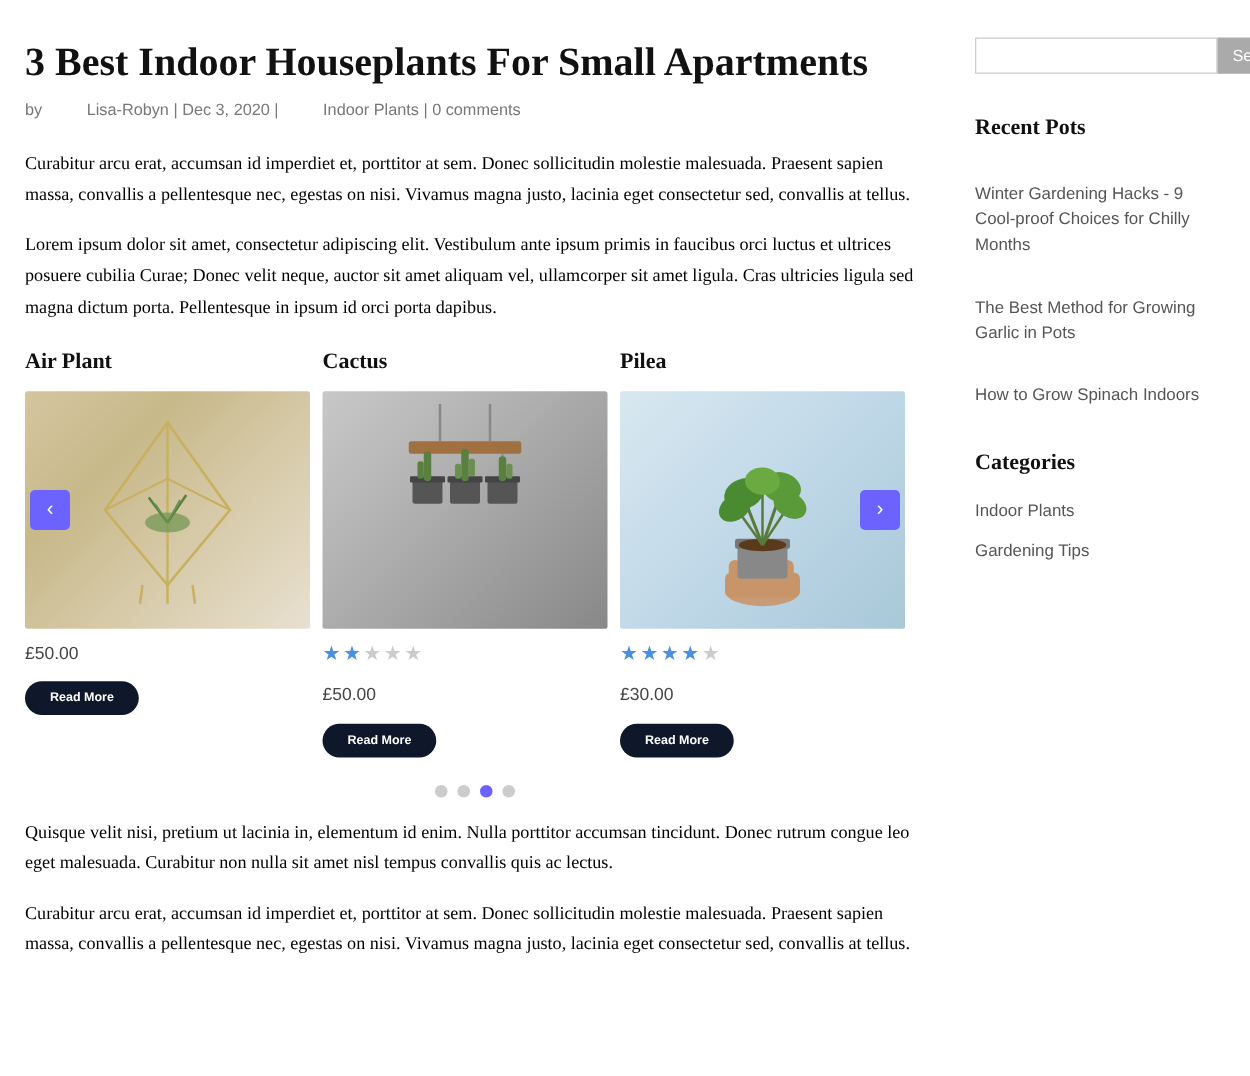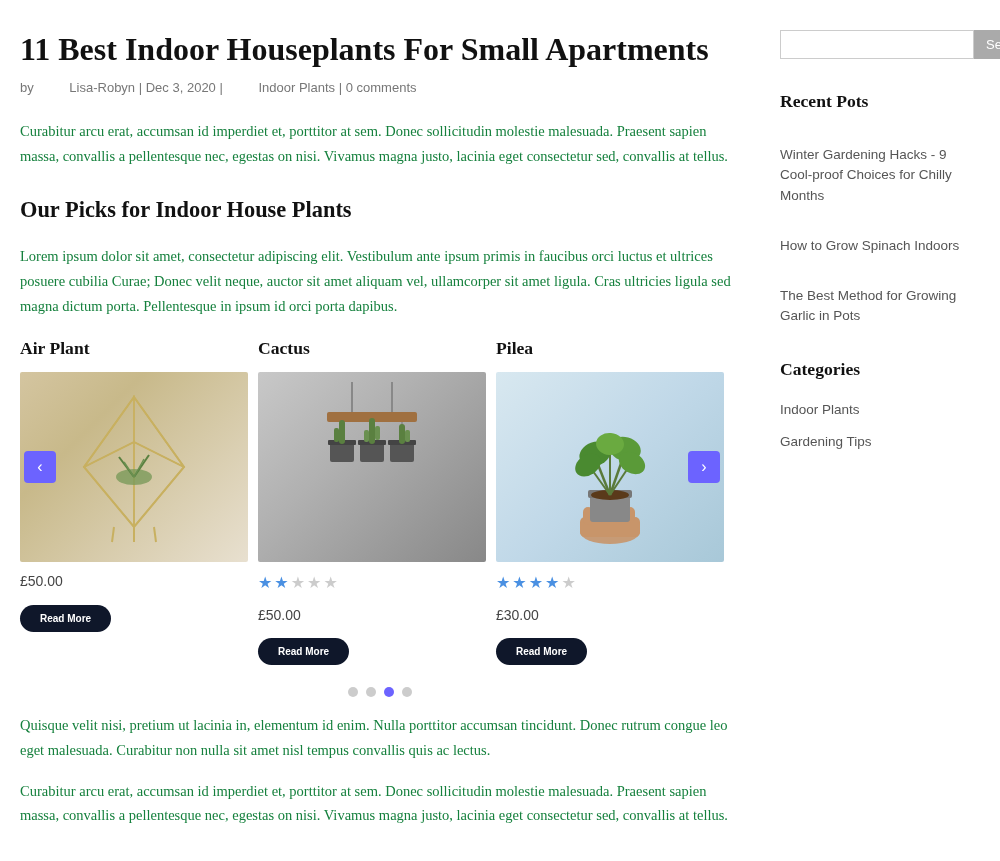--- a/index.html
+++ b/index.html
@@ -7,21 +7,21 @@
 
     .page-wrapper { max-width: 1000px; margin: 0 auto; padding: 20px 20px; display: flex; gap: 40px; }
 
     .main-content { flex: 1; min-width: 0; padding-top: 10px; }
 
     .article-title { font-size: 2rem; font-weight: 700; line-height: 1.2; color: #111; margin-bottom: 10px; font-family: Georgia, serif; }
 
     .article-meta { font-size: 13px; color: #777; margin-bottom: 20px; font-family: Arial, sans-serif; }
     .article-meta a { color: #777; text-decoration: none; margin-left: 32px; }
 
-    .article-body p { margin-bottom: 16px; font-size: 14.5px; color: #15803d; line-height: 1.7; }
+    .article-body p { margin-bottom: 16px; font-size: 14.5px; color: #000000; line-height: 1.7; }
 
     .section-heading { font-size: 1.4rem; font-weight: 700; color: #111; margin: 24px 0 16px 0; font-family: Georgia, serif; }
 
     
     .carousel-wrapper { position: relative; margin: 4px 0; }
     .product-grid { display: flex; gap: 0; width: 100%; }
     .product-card { flex: 1; padding: 0 10px 10px 0; min-width: 0; }
     .product-card:last-child { padding-right: 16px; }
     .product-name { font-size: 1.1rem; font-weight: 700; color: #111; margin-bottom: 10px; font-family: Georgia, serif; }
     .product-image-air { background: linear-gradient(135deg, #d4c5a0 0%, #c8b98a 30%, #e8e0d0 100%); position: relative; overflow: hidden; }
@@ -63,38 +63,37 @@
     .categories-list li { margin-bottom: 8px; }
     .categories-list li a { color: #555; text-decoration: none; font-size: 13.5px; font-family: Arial, sans-serif; }
   </style>
 </head>
 <body>
 
 <div class="page-wrapper">
 
   <main class="main-content">
 
-    <h1 class="article-title">11 Best Indoor Houseplants For Small Apartments</h1>
+    <h1 class="article-title">3 Best Indoor Houseplants For Small Apartments</h1>
 
     <div class="article-meta">
       <span>by </span>
       <a>Lisa-Robyn</a>
       <span> | </span>
       <span>Dec 3, 2020</span>
       <span> | </span>
       <a>Indoor Plants</a>
       <span> | </span>
       <span>0 comments</span>
     </div>
 
     <div class="article-body">
       <p>Curabitur arcu erat, accumsan id imperdiet et, porttitor at sem. Donec sollicitudin molestie malesuada. Praesent sapien massa, convallis a pellentesque nec, egestas on nisi. Vivamus magna justo, lacinia eget consectetur sed, convallis at tellus.</p>
     </div>
 
-    <h2 class="section-heading">Our Picks for Indoor House Plants</h2>
 
     <div class="article-body">
       <p>Lorem ipsum dolor sit amet, consectetur adipiscing elit. Vestibulum ante ipsum primis in faucibus orci luctus et ultrices posuere cubilia Curae; Donec velit neque, auctor sit amet aliquam vel, ullamcorper sit amet ligula. Cras ultricies ligula sed magna dictum porta. Pellentesque in ipsum id orci porta dapibus.</p>
     </div>
 
     <div class="carousel-wrapper">
       <div class="product-grid">
 
         <div class="product-card">
           <div class="product-name">Air Plant</div>
@@ -234,24 +233,24 @@
       <input type="text" class="search-input" placeholder="" style="">
       <button class="search-button">Search</button>
     </div>
 
     <div class="sidebar-section-title">Recent Pots</div>
     <ul class="recent-posts-list">
       <li>
         <a>Winter Gardening Hacks - 9 Cool-proof Choices for Chilly Months</a>
       </li>
       <li>
+        <a>The Best Method for Growing Garlic in Pots</a>
+      </li>
+      <li>
         <a>How to Grow Spinach Indoors</a>
-      </li>
-      <li>
-        <a>The Best Method for Growing Garlic in Pots</a>
       </li>
     </ul>
 
     <div class="sidebar-section-title">Categories</div>
     <ul class="categories-list">
       <li>
         <a>Indoor Plants</a>
       </li>
       <li>
         <a>Gardening Tips</a>

